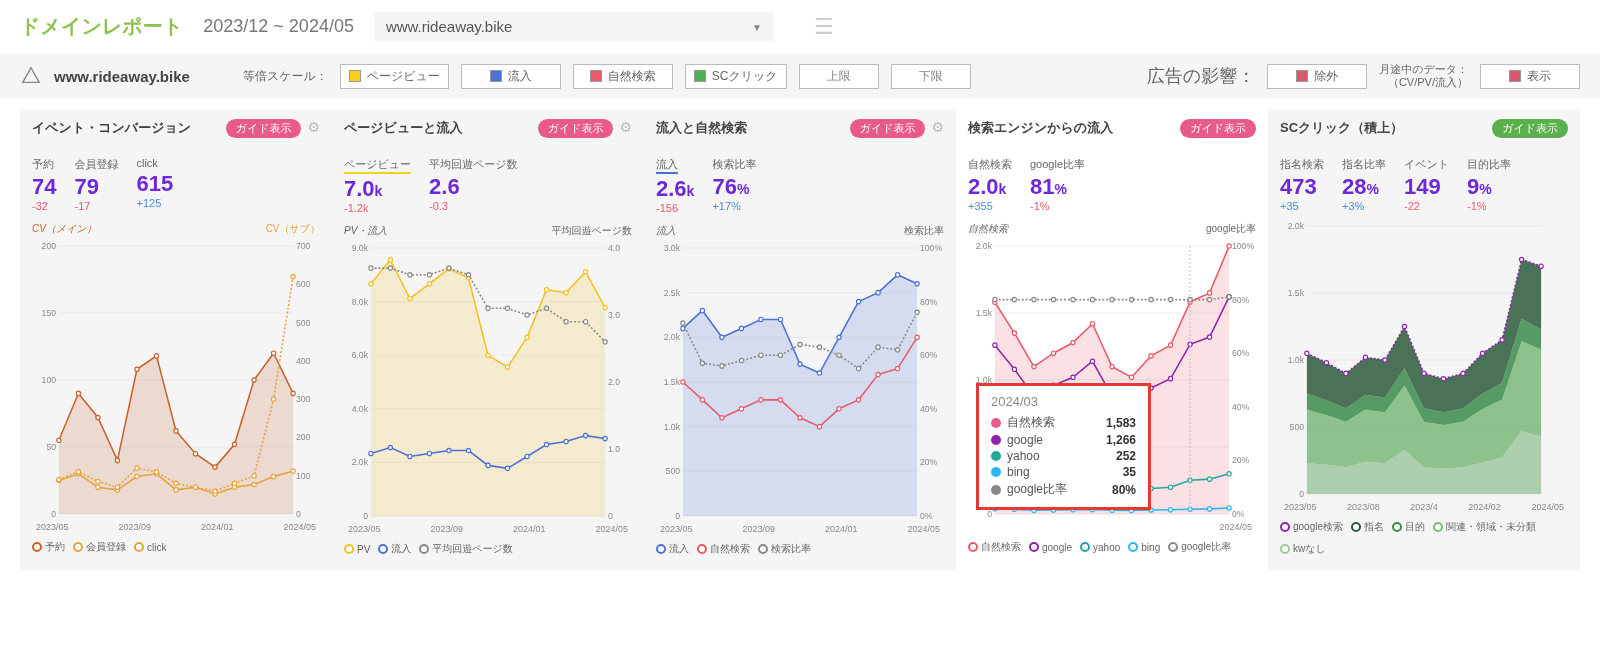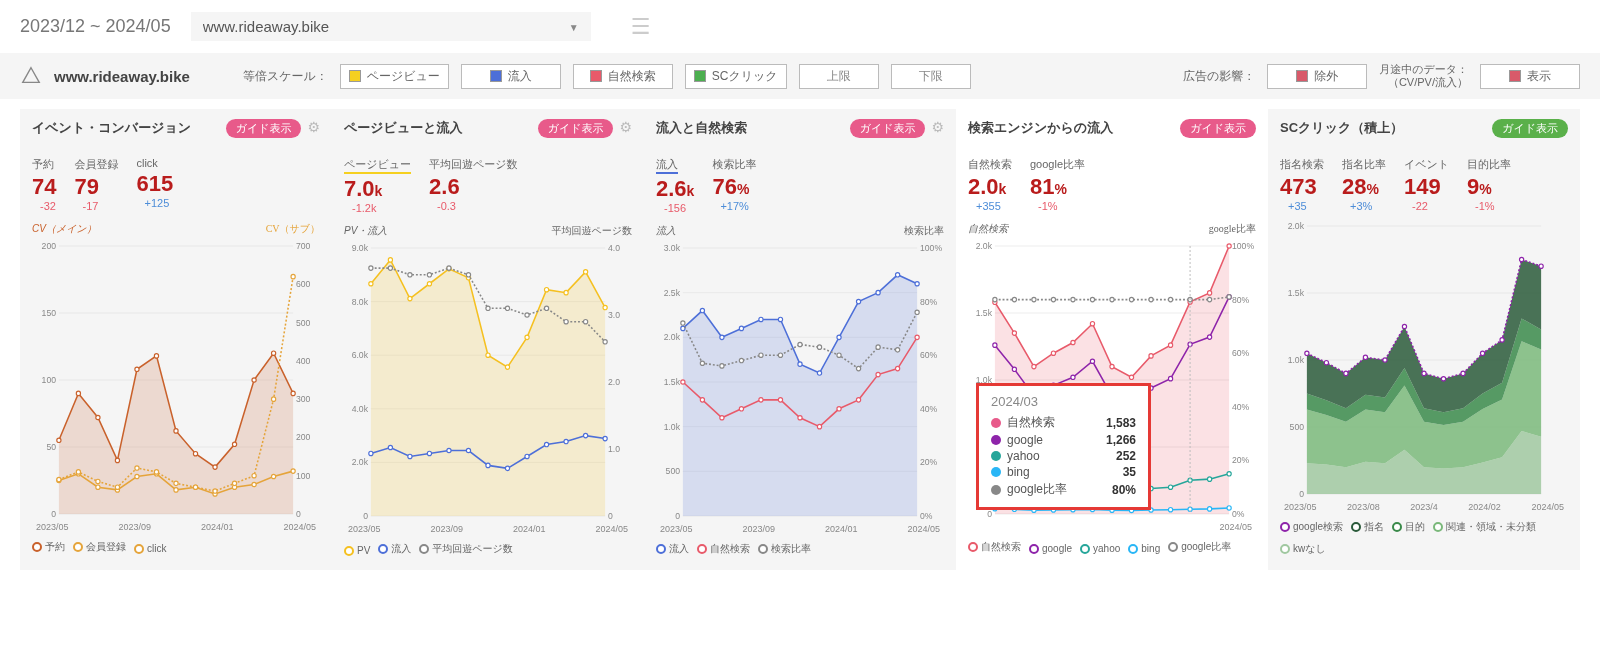--- a/index.html
+++ b/index.html
@@ -16,62 +16,63 @@
 .domain-label{font-weight:600;color:#444;font-size:15px;margin-right:20px;}
 .scale-label{color:#666;font-size:12px;margin-left:21px;}
 .legend-box{display:inline-flex;align-items:center;border:1px solid #bbb;background:#fff;padding:3px 8px;font-size:12px;color:#666;min-width:100px;justify-content:center;gap:6px;}
 .lg-sw{width:12px;height:12px;display:inline-block;}
 .sc-pv{background:#f5d020;border:1px solid #999;}
 .sc-in{background:#4d6fd8;border:1px solid #999;}
 .sc-ns{background:#e85a6a;border:1px solid #999;}
 .sc-sc{background:#4caf50;border:1px solid #999;}
 .sc-ex{background:#d85a6a;border:1px solid #999;}
 .plain-box{border:1px solid #bbb;background:#fff;padding:3px 10px;font-size:12px;color:#888;min-width:80px;text-align:center;}
-.ad-label{color:#666;font-size:12px;margin-left:auto;}
+.ad-label{color:#666;font-size:18px;margin-left:auto;}
 .mid-label{color:#666;font-size:11px;line-height:1.2;text-align:right;}
 .panels{display:flex;gap:0;padding:10px 20px;align-items:stretch;}
 .panel{flex:1;min-width:0;background:#f5f5f5;padding:10px 12px 14px 12px;display:flex;flex-direction:column;}
 .panel.highlighted{background:#fff;}
 .panel-header{display:flex;align-items:flex-start;gap:6px;margin-bottom:6px;min-height:32px;}
 .panel-title{font-weight:600;color:#444;font-size:13px;flex:1;}
 .guide-btn{background:#e85a8a;color:#fff;border-radius:12px;padding:2px 10px;font-size:11px;white-space:nowrap;}
 .guide-btn.green{background:#5ab04a;}
 .gear{color:#bbb;font-size:14px;}
 .metrics{display:flex;gap:18px;margin-bottom:4px;}
 .metric{display:flex;flex-direction:column;}
 .m-label{font-size:11px;color:#666;margin-bottom:2px;}
 .m-label.underline.yellow{border-bottom:2px solid #f5d020;display:inline-block;width:fit-content;}
 .m-label.underline.blue{border-bottom:2px solid #4d6fd8;display:inline-block;width:fit-content;}
-.m-value{font-size:22px;font-weight:700;color:#b91c1c;}
+.m-value{font-size:22px;font-weight:700;color:#6d28d9;}
 .m-value .unit{font-size:14px;font-weight:600;}
-.m-delta{font-size:11px;margin-left:8px;}
+.m-delta{font-size:11px;}
 .m-delta.neg{color:#e85a6a;}
 .m-delta.pos{color:#4d8dd8;}
 .axis-labels{display:flex;justify-content:space-between;font-size:10px;color:#888;margin-top:6px;}
 .axis-label.left{color:#c9612b;font-style:italic;}
 .axis-label.left.p2{color:#666;}
 .axis-label.right.p1{color:#e5a43a;}
-.axis-label.right{color:#666;font-family:Liberation Serif, serif;}
+.axis-label.right{color:#666;}
 .chart-area{position:relative;height:280px;margin-top:4px;}
 .chart-area svg{width:100%;height:100%;}
 .x-ticks{display:flex;justify-content:space-between;font-size:9px;color:#888;margin-top:2px;padding:0 4px;}
-.chart-legend{display:flex;flex-wrap:wrap;gap:8px;font-size:10px;color:#666;margin-top:8px;align-items:flex-end;}
+.chart-legend{display:flex;flex-wrap:wrap;gap:8px;font-size:10px;color:#666;margin-top:8px;}
 .cl-item{display:flex;align-items:center;gap:3px;}
 .cl-sw{width:10px;height:10px;border-radius:50%;border:2px solid;background:#fff;}
 .tooltip-box{position:absolute;left:8px;bottom:10px;background:#fff;border:3px solid #e53935;padding:8px 12px;font-size:12px;width:175px;}
 .tooltip-date{color:#888;font-size:13px;margin-bottom:4px;}
 .tooltip-row{display:flex;justify-content:space-between;align-items:center;padding:1px 0;}
 .tt-l{display:flex;align-items:center;gap:6px;color:#555;}
 .tt-v{font-weight:700;color:#333;}
 .dot{width:10px;height:10px;border-radius:50%;}
 </style>
 </head>
 <body>
 
 <div class="header">
+  <span class="page-title">ドメインレポート</span>
   <span class="date-range">2023/12 ~ 2024/05</span>
   <div class="domain-select-wrap">
     <select class="domain-select">
       <option>www.rideaway.bike</option>
     </select>
   </div>
   <span class="ham">☰</span>
 </div>
 
 <div class="control-bar">

